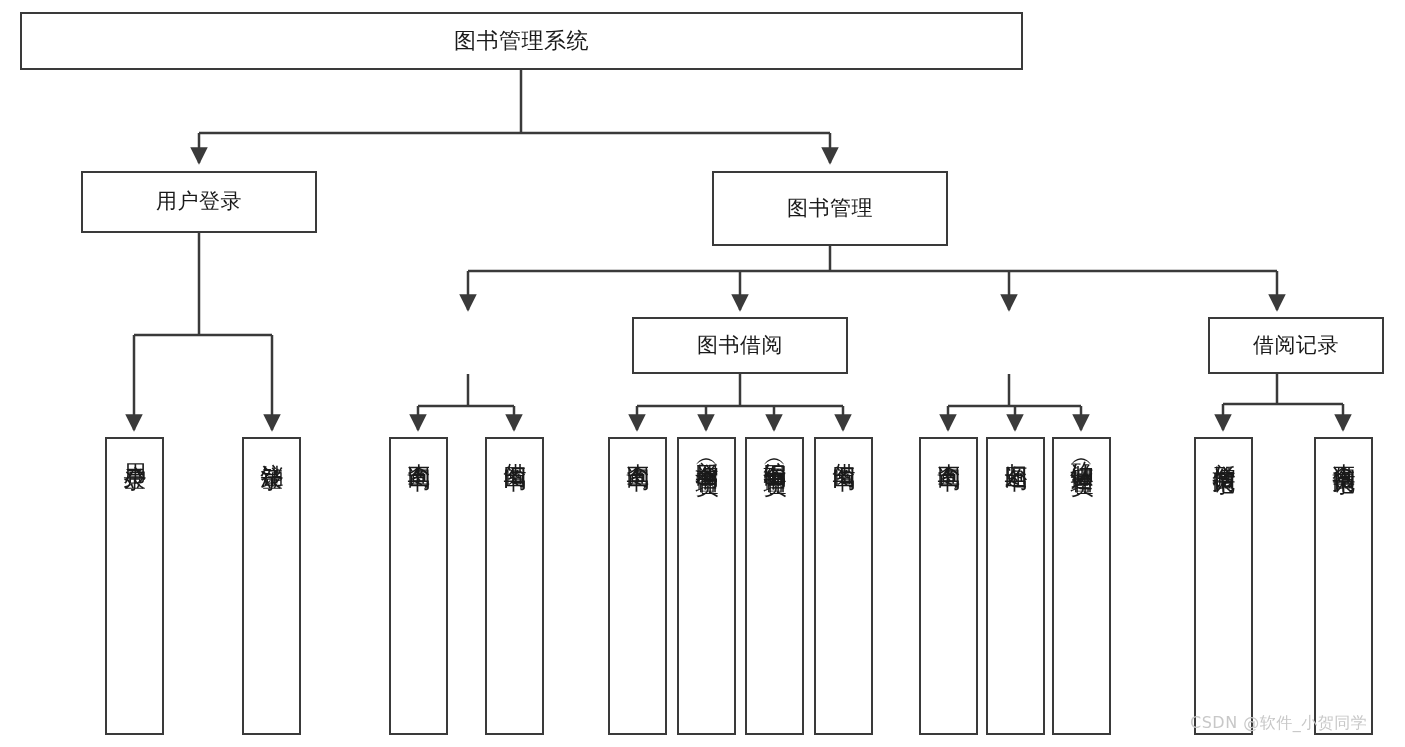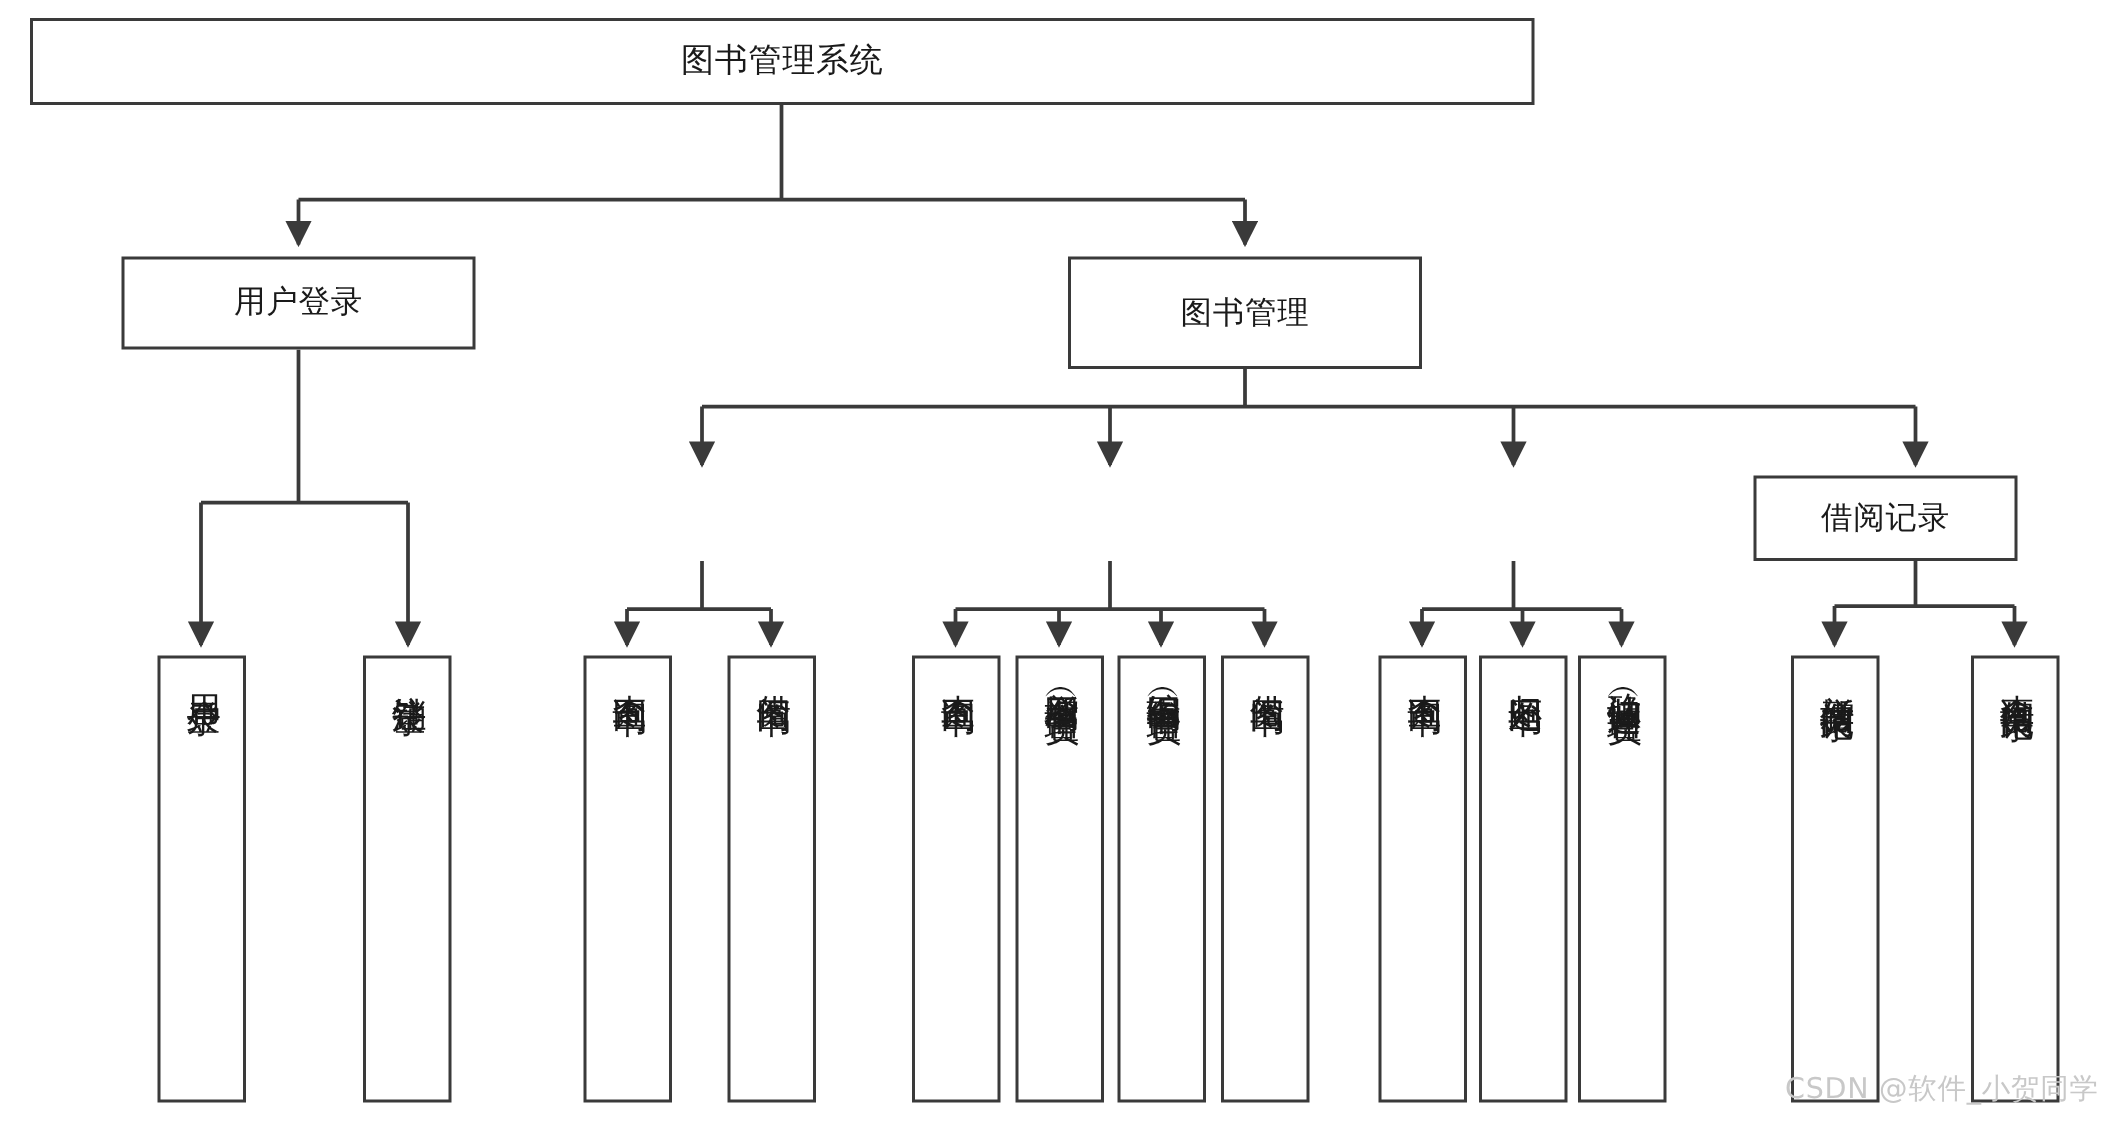--- a/index.html
+++ b/index.html
@@ -64,21 +64,21 @@
     line-height: 1.12;
     letter-spacing: 2px;
     white-space: nowrap;
   }
   .node.vert.tall-text {
     align-items: flex-start;
     padding-top: 4px;
   }
   .watermark {
     position: absolute;
-    font-size: 19px;
+    font-size: 16px;
     color: #c8c8c8;
     white-space: nowrap;
     letter-spacing: 0.5px;
   }
 </style>
 </head>
 <body>
 
 <div id="canvas">
 
@@ -136,21 +136,24 @@
     <span class="label">图书管理系统</span>
   </div>
 
   <div class="node horiz" style="left:81px; top:171px; width:236px; height:62px;">
     <span class="label">用户登录</span>
   </div>
   <div class="node horiz" style="left:712px; top:171px; width:236px; height:75px;">
     <span class="label">图书管理</span>
   </div>
 
-  <div class="node horiz" style="left:1169px; top:317px; width:176px; height:57px;">
+  <div class="node horiz" style="left:632px; top:317px; width:216px; height:57px;">
+    <span class="label">图书借阅</span>
+  </div>
+  <div class="node horiz" style="left:1208px; top:317px; width:176px; height:57px;">
     <span class="label">借阅记录</span>
   </div>
 
   <div class="node vert" style="left:105px; top:437px; width:59px; height:298px;">
     <span class="label">用户登录</span>
   </div>
   <div class="node vert" style="left:242px; top:437px; width:59px; height:298px;">
     <span class="label">注销登录</span>
   </div>
 

